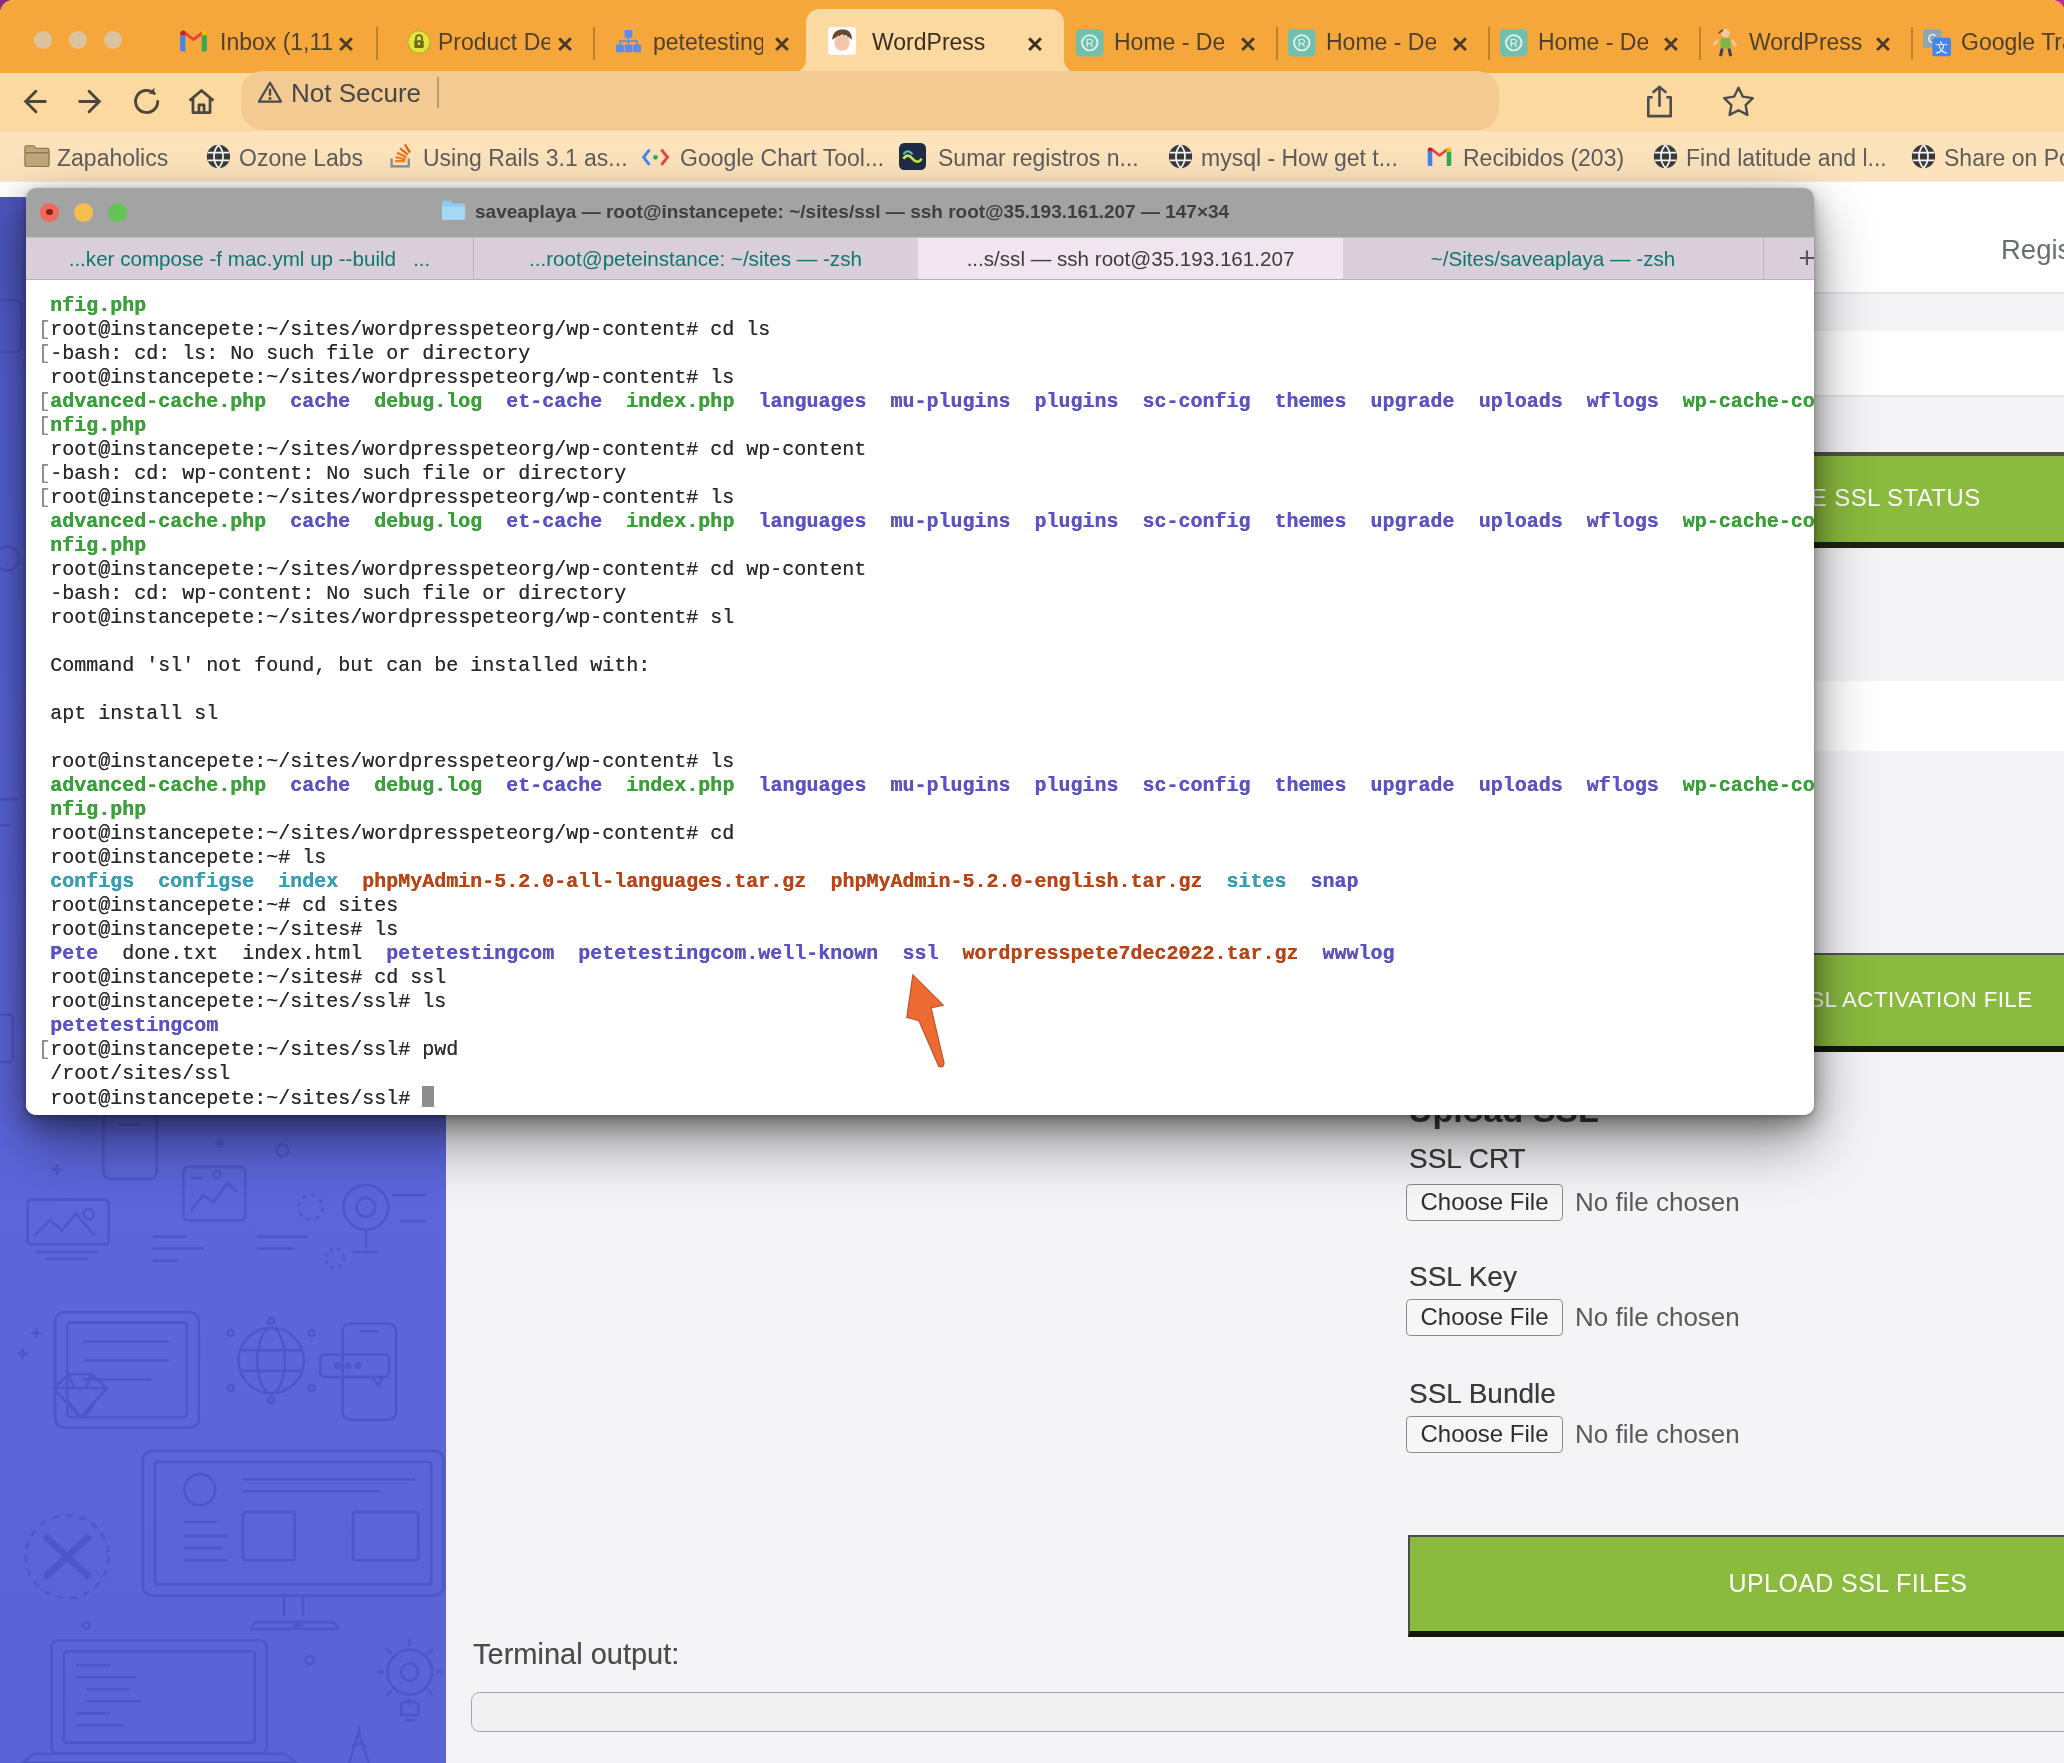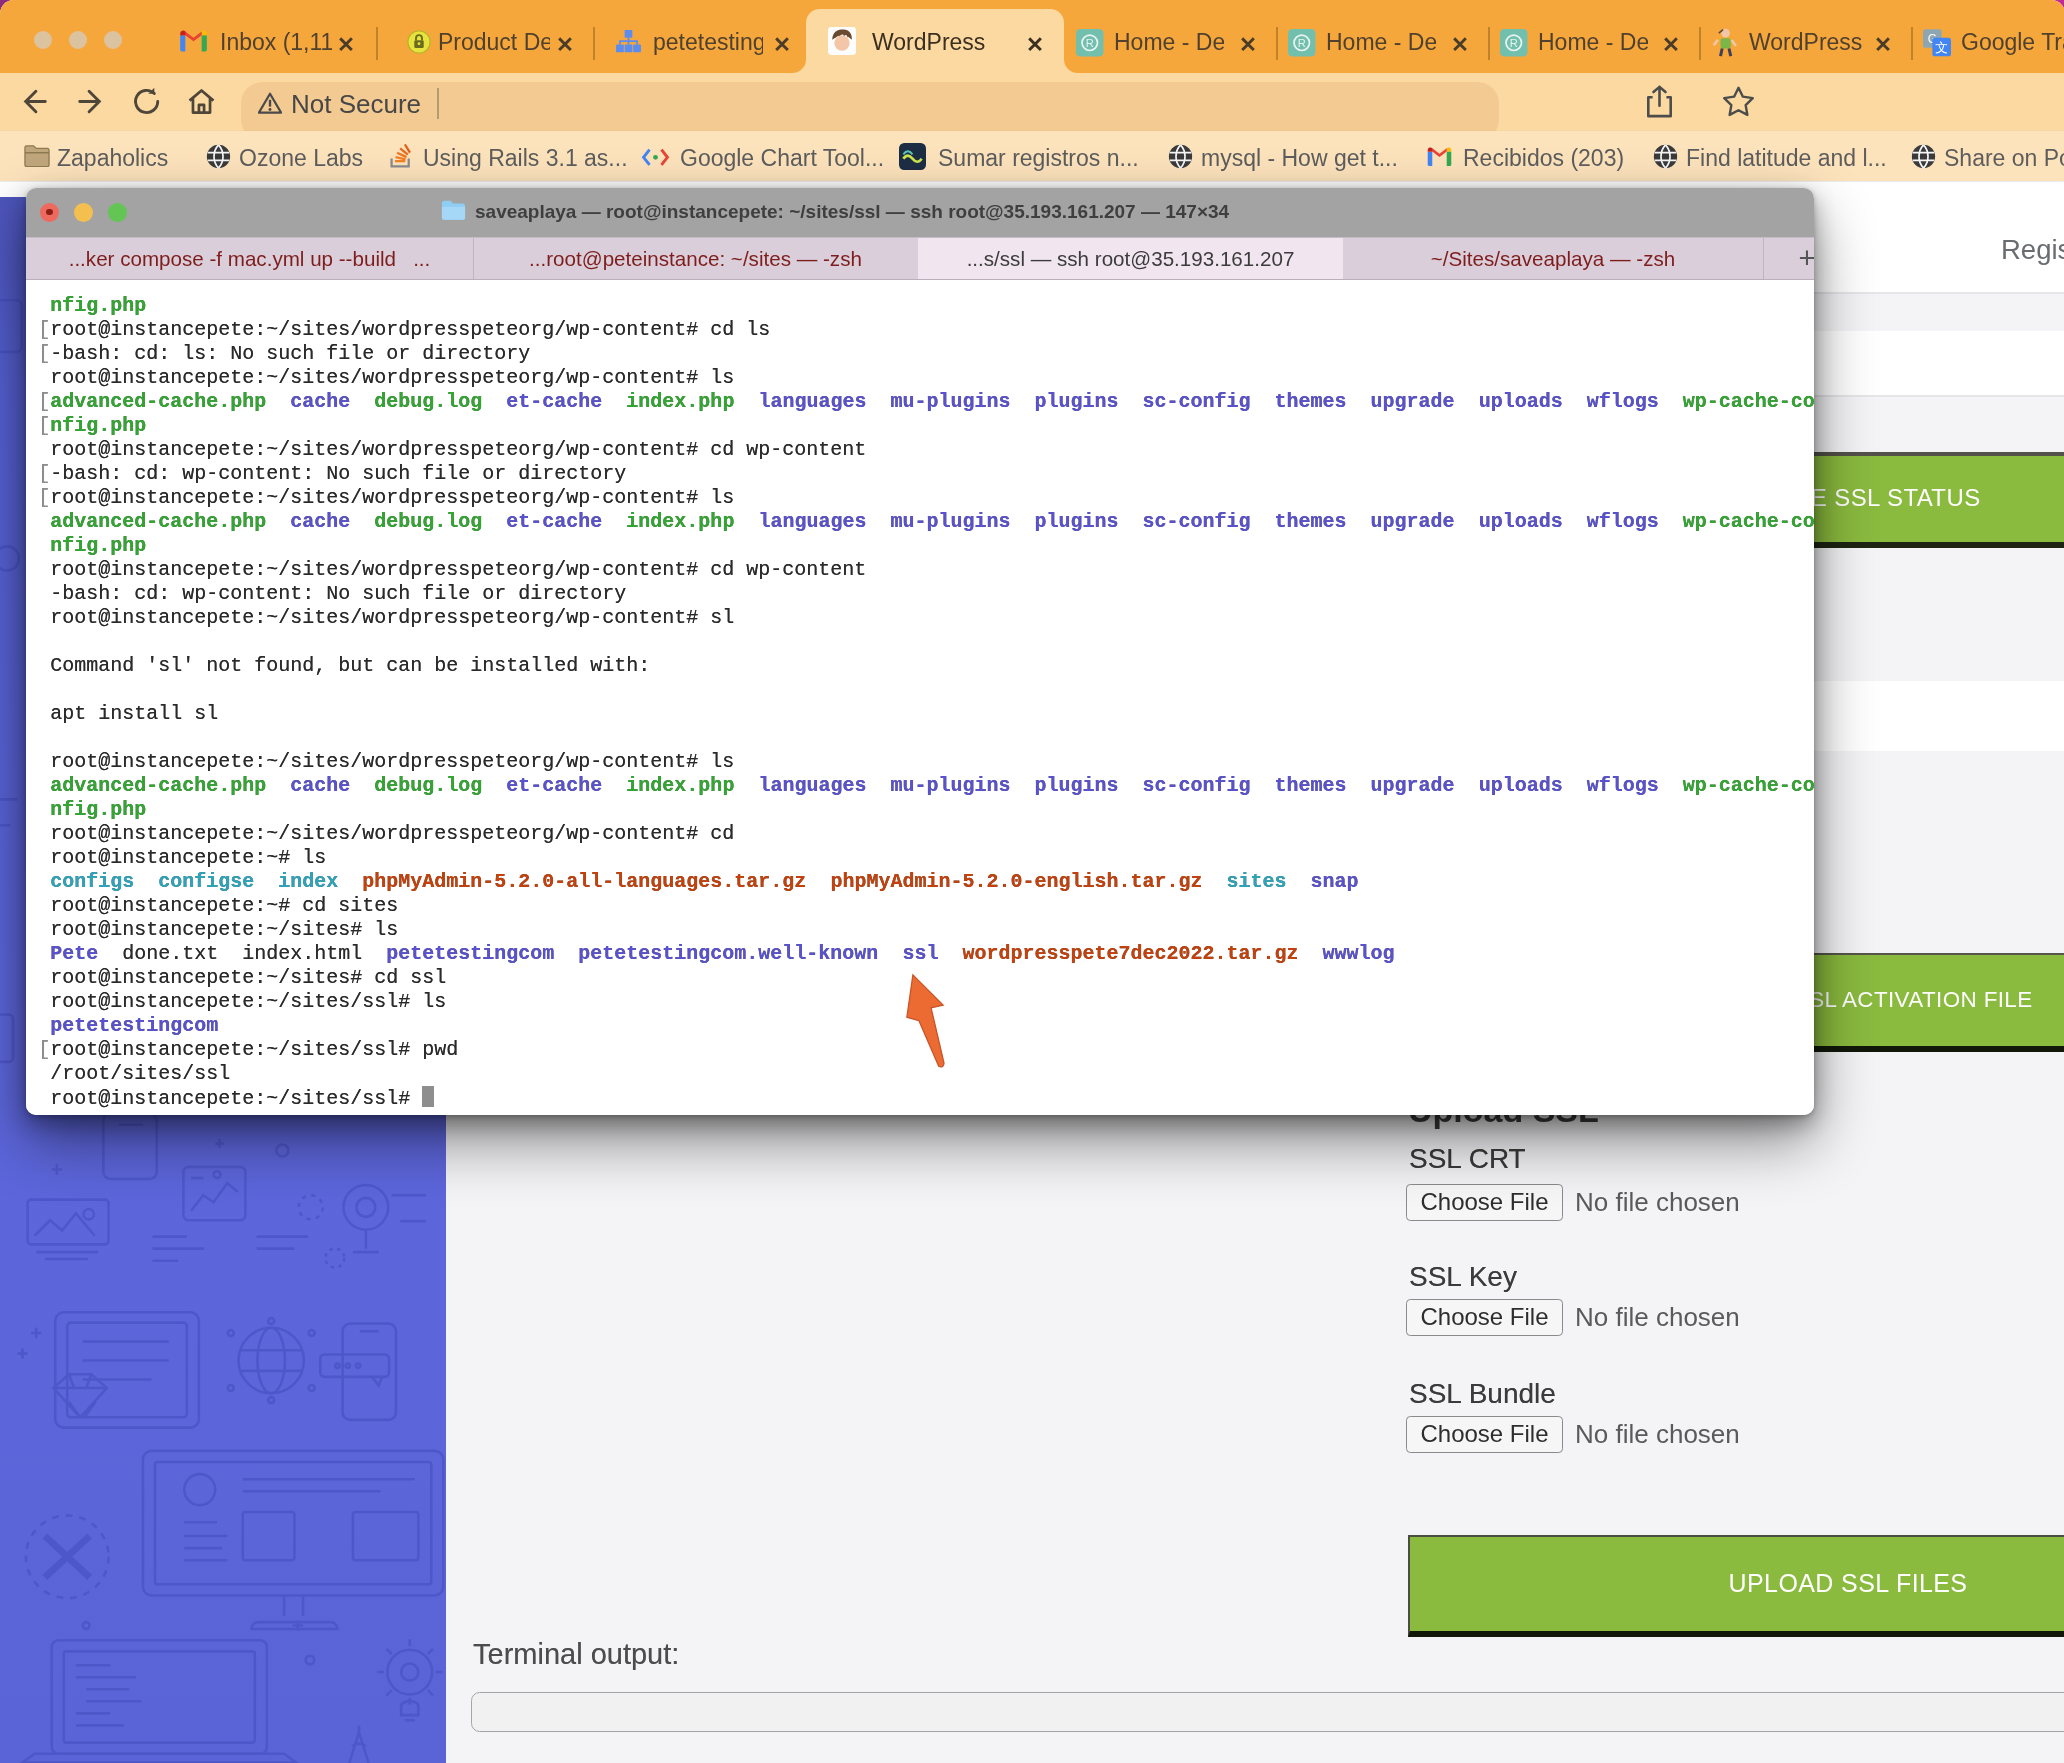--- a/index.html
+++ b/index.html
@@ -10,21 +10,21 @@
 #chrome{position:absolute;left:0;top:0;width:2065px;height:1764px;
   border-radius:13.8px 13.8px 0 0;overflow:hidden;background:#fff;}
 
 #tabbar{position:absolute;left:0;top:0;width:2065px;height:73px;background:#f6a73c;}
 .tl{position:absolute;border-radius:50%;width:18px;height:18px;top:31px;background:#dcc3a0;}
 .tabdiv{position:absolute;top:27px;width:1.7px;height:33px;background:rgba(94,64,14,.35);}
 .tabtitle{position:absolute;top:29px;font-size:23px;color:#50412f;white-space:nowrap;overflow:hidden;}
 .tabx{position:absolute;top:32px;font-size:21.5px;color:#4a3c28;font-weight:bold;}
 #activetab{position:absolute;left:806px;top:8.6px;width:258px;height:65px;background:#fbd9a1;border-radius:13.8px 13.8px 0 0;}
 #toolbar{position:absolute;left:0;top:73px;width:2065px;height:58px;background:#fbd9a1;}
-#urlpill{position:absolute;left:241px;top:82px;width:1258px;height:59px;border-radius:21.5px;background:#f3ca92;}
+#urlpill{position:absolute;left:241px;top:71px;width:1258px;height:59px;border-radius:21.5px;background:#f3ca92;}
 #bookmarks{position:absolute;left:0;top:131px;width:2065px;height:50px;background:#fce3bc;box-shadow:0 0.9px 2.6px rgba(0,0,0,.12);}
 .bm{position:absolute;top:13.8px;font-size:23px;color:#5d5d5d;white-space:nowrap;}
 .navic{position:absolute;top:87px;}
 
 #page{position:absolute;left:0;top:182px;width:2065px;height:1582px;background:#f4f4f6;}
 .wband{position:absolute;left:0;width:2289px;background:#fff;}
 .rowline{position:absolute;left:446px;width:1843px;height:1.7px;background:#e6e6ea;}
 #bluepanel{position:absolute;left:0;top:14.6px;width:446px;height:1568px;background:linear-gradient(180deg,#4d55bb,#5560d2 12%,#5d66dc 55%,#5b64d6);}
 .gbtn{position:absolute;left:1408px;width:880px;background:#8aba3e;color:#fff;
   text-align:center;letter-spacing:0.4px;font-size:24px;}
@@ -36,21 +36,21 @@
   font-size:24px;color:#2e2e2e;text-align:center;line-height:34px;}
 .fnone{position:absolute;left:169px;top:3.4px;font-size:26px;color:#5a5a5a;}
 #termout{position:absolute;left:473px;top:1456px;font-size:29px;color:#4c4c4c;text-shadow:0 0 0.5px rgba(76,76,76,.6);}
 #termin{position:absolute;left:471px;top:1510px;width:1817px;height:40px;border-radius:8.6px;background:#f1f1f2;border:1.7px solid #a5a5ab;}
 
 #term{position:absolute;left:26px;top:188px;width:1788px;height:927px;border-radius:10.3px;
   background:#fff;box-shadow:0 26px 60px rgba(0,0,0,.45),0 8.6px 22.4px rgba(0,0,0,.30),0 1.7px 5.2px rgba(0,0,0,.20);}
 #ttitle{position:absolute;left:0;top:0;width:1788px;height:49px;background:#a3a3a3;border-radius:10.3px 10.3px 0 0;}
 #ttabs{position:absolute;left:0;top:49px;width:1788px;height:43px;background:#d9ced9;border-top:0.9px solid #c6bbc6;border-bottom:0.9px solid #b9aeb9;}
 .ttl{position:absolute;top:14.6px;width:19px;height:19px;border-radius:50%;}
-.ttab{position:absolute;top:0;height:41px;font-size:20.6px;color:#7f1d1d;text-align:center;line-height:41px;white-space:nowrap;overflow:hidden;}
+.ttab{position:absolute;top:0;height:41px;font-size:20.6px;color:#0f766e;text-align:center;line-height:41px;white-space:nowrap;overflow:hidden;}
 .ttabdiv{position:absolute;top:0;width:0.9px;height:41px;background:#bfb4bf;}
 #ttitletext{position:absolute;left:449px;top:13px;font-size:19px;font-weight:bold;color:#3f3f3f;white-space:nowrap;}
 #tfolder{position:absolute;left:415px;top:12px;width:25px;height:20.6px;}
 #tcontent{position:absolute;left:0;top:92px;width:1788px;height:835px;background:#fff;border-radius:0 0 10.3px 10.3px;overflow:hidden;}
 #tpre{position:absolute;left:11.2px;top:0.9px;margin:13px;font-family:"Liberation Mono",monospace;
   font-size:20px;line-height:24px;color:#2a2a2a;text-shadow:0 0 0.5px rgba(42,42,42,.8);}
 .g{color:#33a532;font-weight:bold;}
 .p{color:#5a52cc;font-weight:bold;}
 .c{color:#2fa3b8;font-weight:bold;}
 .r{color:#c2410c;font-weight:bold;}

